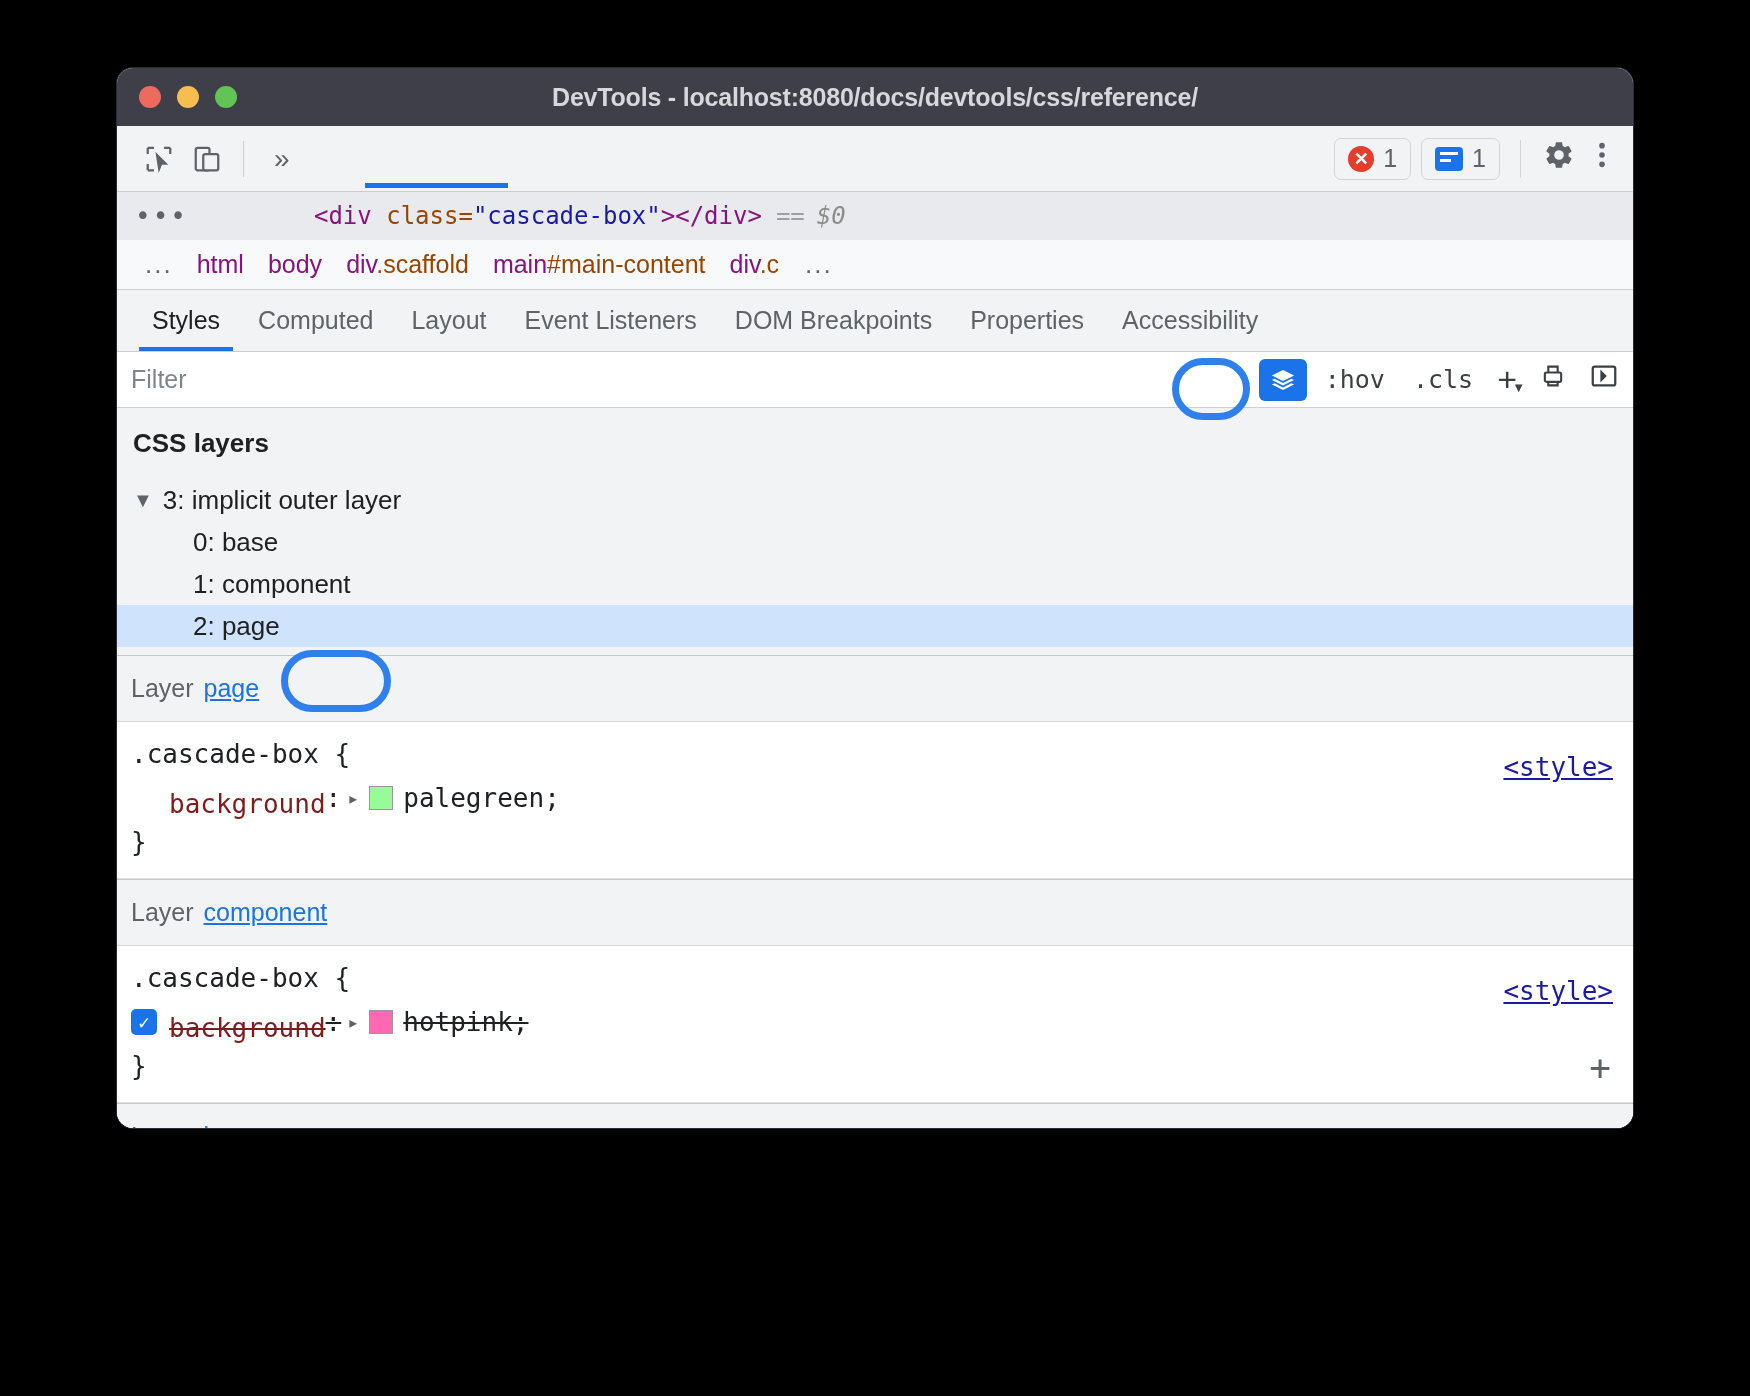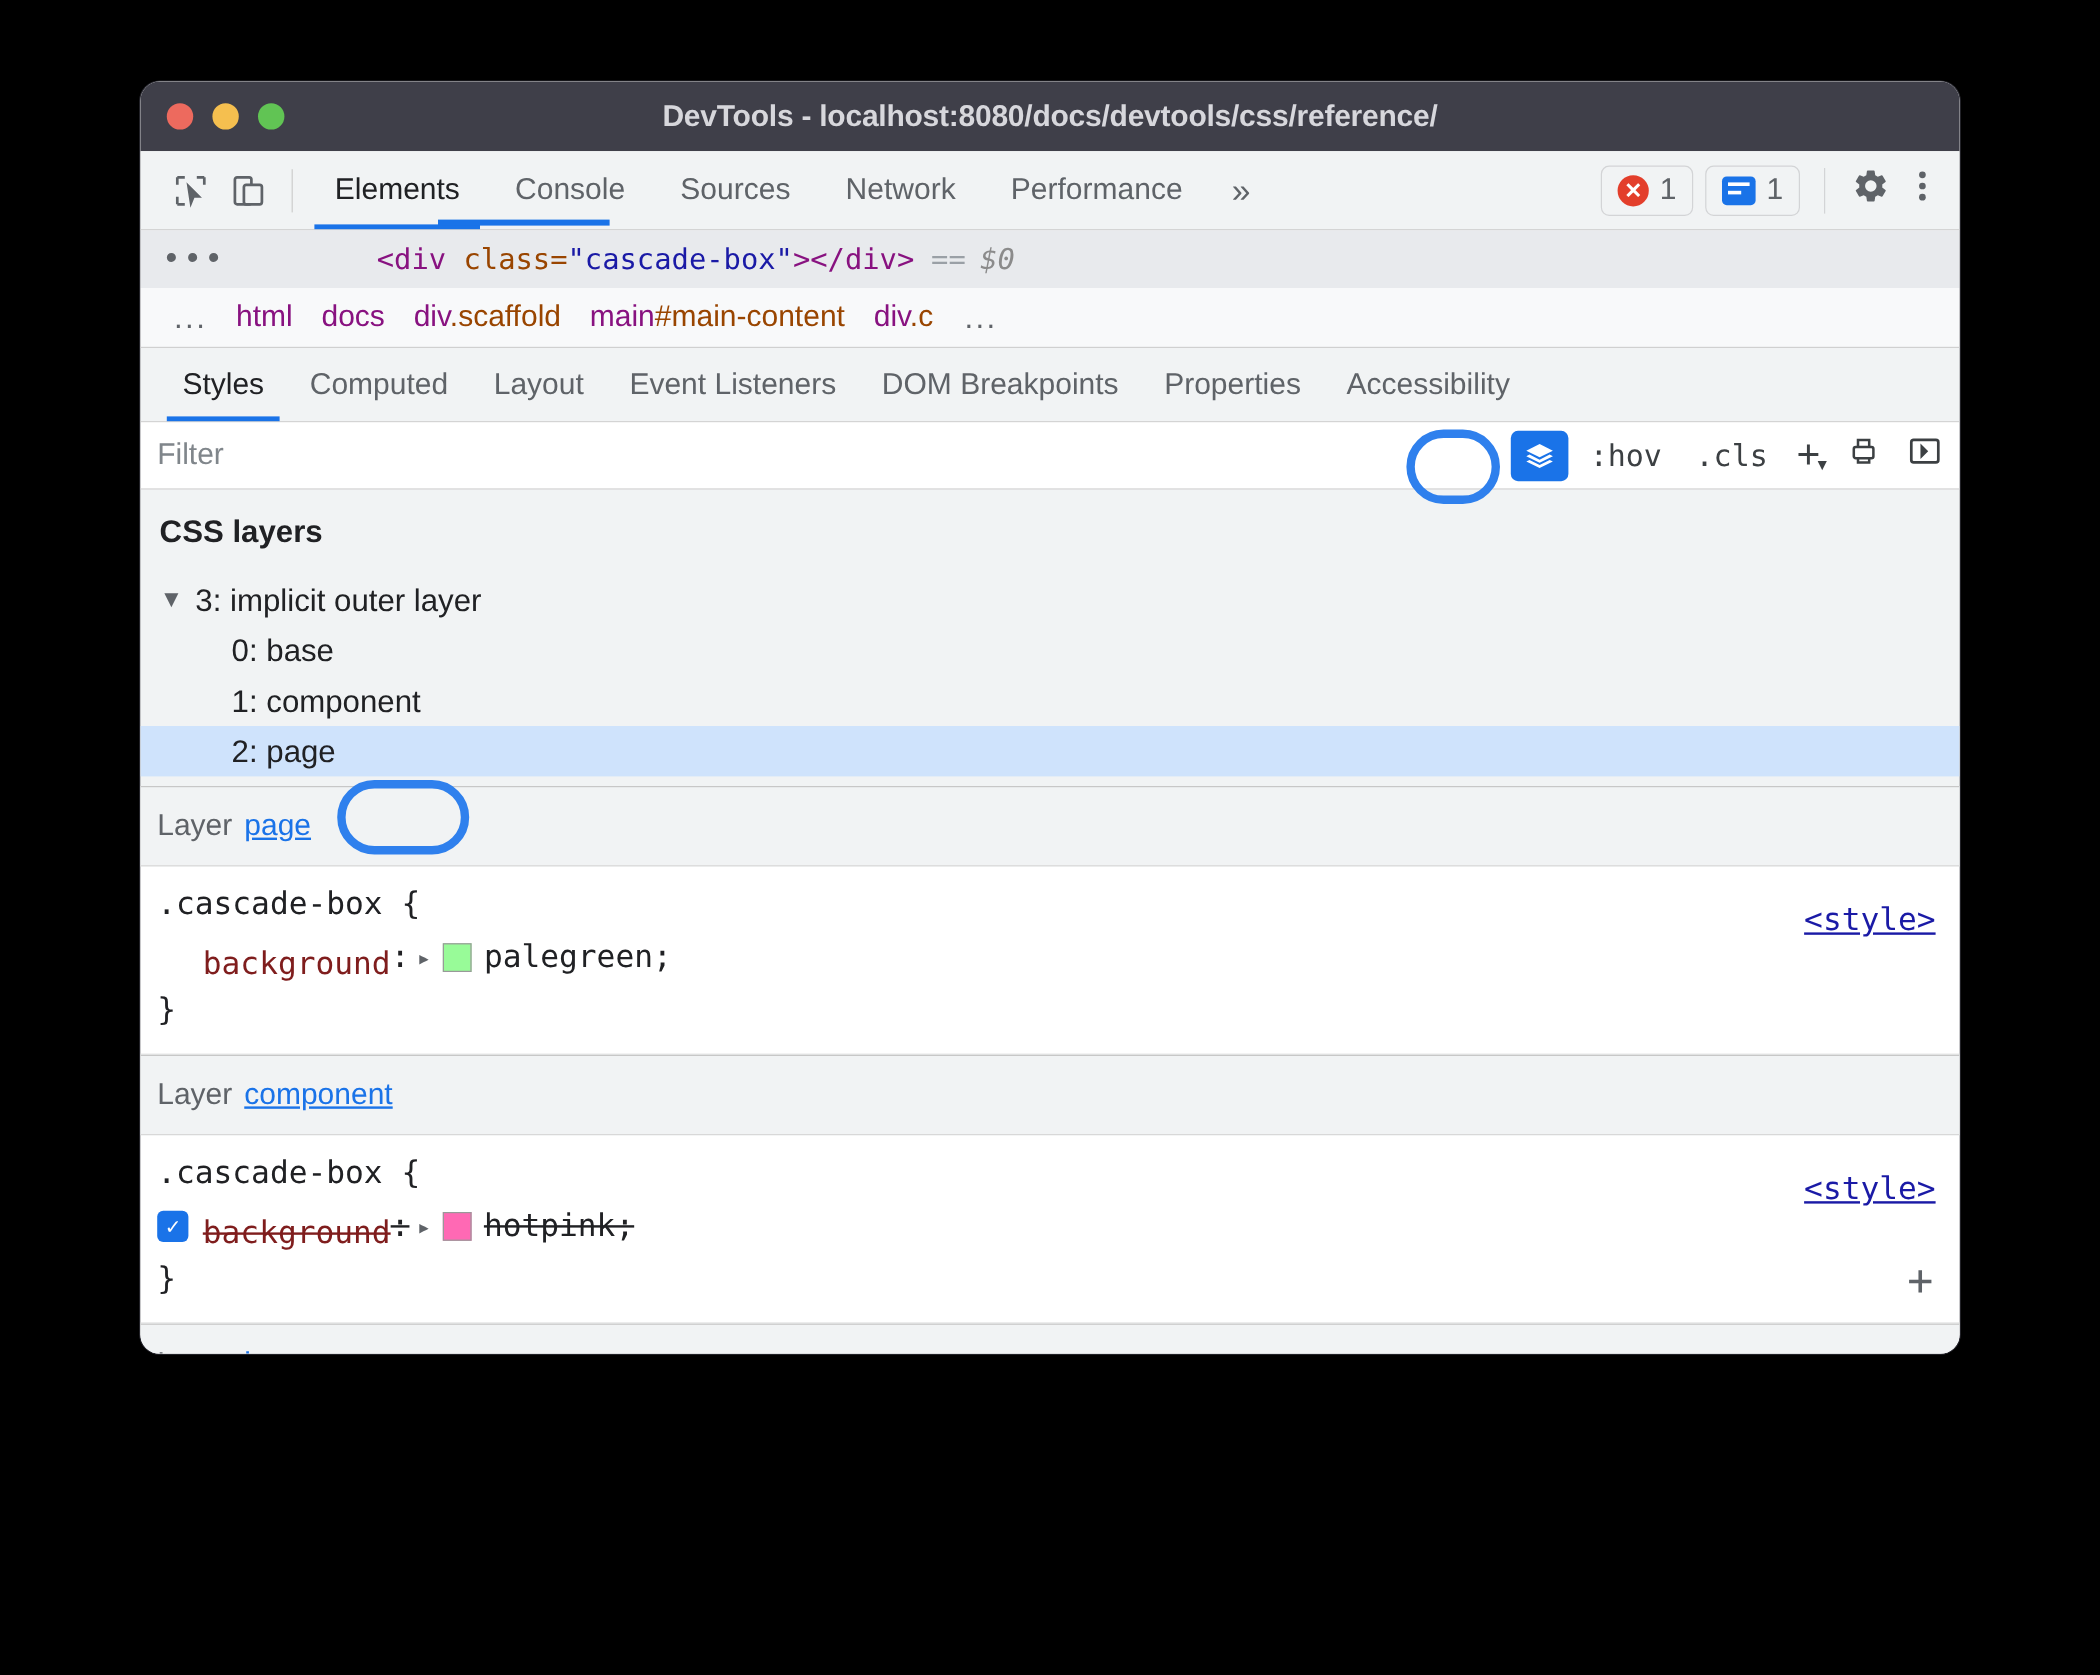--- a/index.html
+++ b/index.html
@@ -321,27 +321,20 @@
           <path d="M10 8l8 8h-4l-2 5z" fill="#5f6368" stroke="#5f6368" stroke-width="1.2"></path>
         </svg>
       </div>
       <div class="icon-btn">
         <svg width="30" height="30" viewBox="0 0 24 24" fill="none" stroke="#5f6368" stroke-width="1.8">
           <rect x="3" y="3" width="11" height="18" rx="1.5"></rect>
           <rect x="9" y="8" width="12" height="13" rx="1.5" fill="#f1f3f4"></rect>
         </svg>
       </div>
       <div class="vsep"></div>
-      <div class="dt-tabs">
-        <div class="dt-tab active">Elements</div>
-        <div class="dt-tab">Console</div>
-        <div class="dt-tab">Sources</div>
-        <div class="dt-tab">Network</div>
-        <div class="dt-tab">Performance</div>
-      </div>
       <div class="chev-more">»</div>
       <div class="spacer"></div>
       <div class="badge">
         <span class="err-circle">✕</span>
         <span>1</span>
       </div>
       <div class="badge">
         <span class="msg-bubble"></span>
         <span>1</span>
       </div>
@@ -362,21 +355,21 @@
 
     <div class="dom-strip">
       <div class="blue-line"></div>
       <span class="dom-ellipsis">•••</span>
       <span class="dom-code"><span class="tag">&lt;div </span><span class="attr-name">class=</span><span class="attr-val">"cascade-box"</span><span class="tag">&gt;</span><span class="tag">&lt;/div&gt;</span><span class="eqeq">==</span><span class="eqdollar">$0</span></span>
     </div>
 
     <div class="crumbs">
       <span class="crumb-dots">...</span>
       <span class="crumb"><span>html</span><span class="cls"></span></span>
-      <span class="crumb"><span>docs</span><span class="cls"></span></span>
+      <span class="crumb"><span>body</span><span class="cls"></span></span>
       <span class="crumb"><span>div</span><span class="cls">.scaffold</span></span>
       <span class="crumb"><span>main</span><span class="idp">#main-content</span></span>
       <span class="crumb"><span>div</span><span class="cls">.c</span></span>
       <span class="crumb-dots right">...</span>
     </div>
 
     <div class="side-tabs">
       <div class="side-tab active">Styles</div>
       <div class="side-tab">Computed</div>
       <div class="side-tab">Layout</div>

